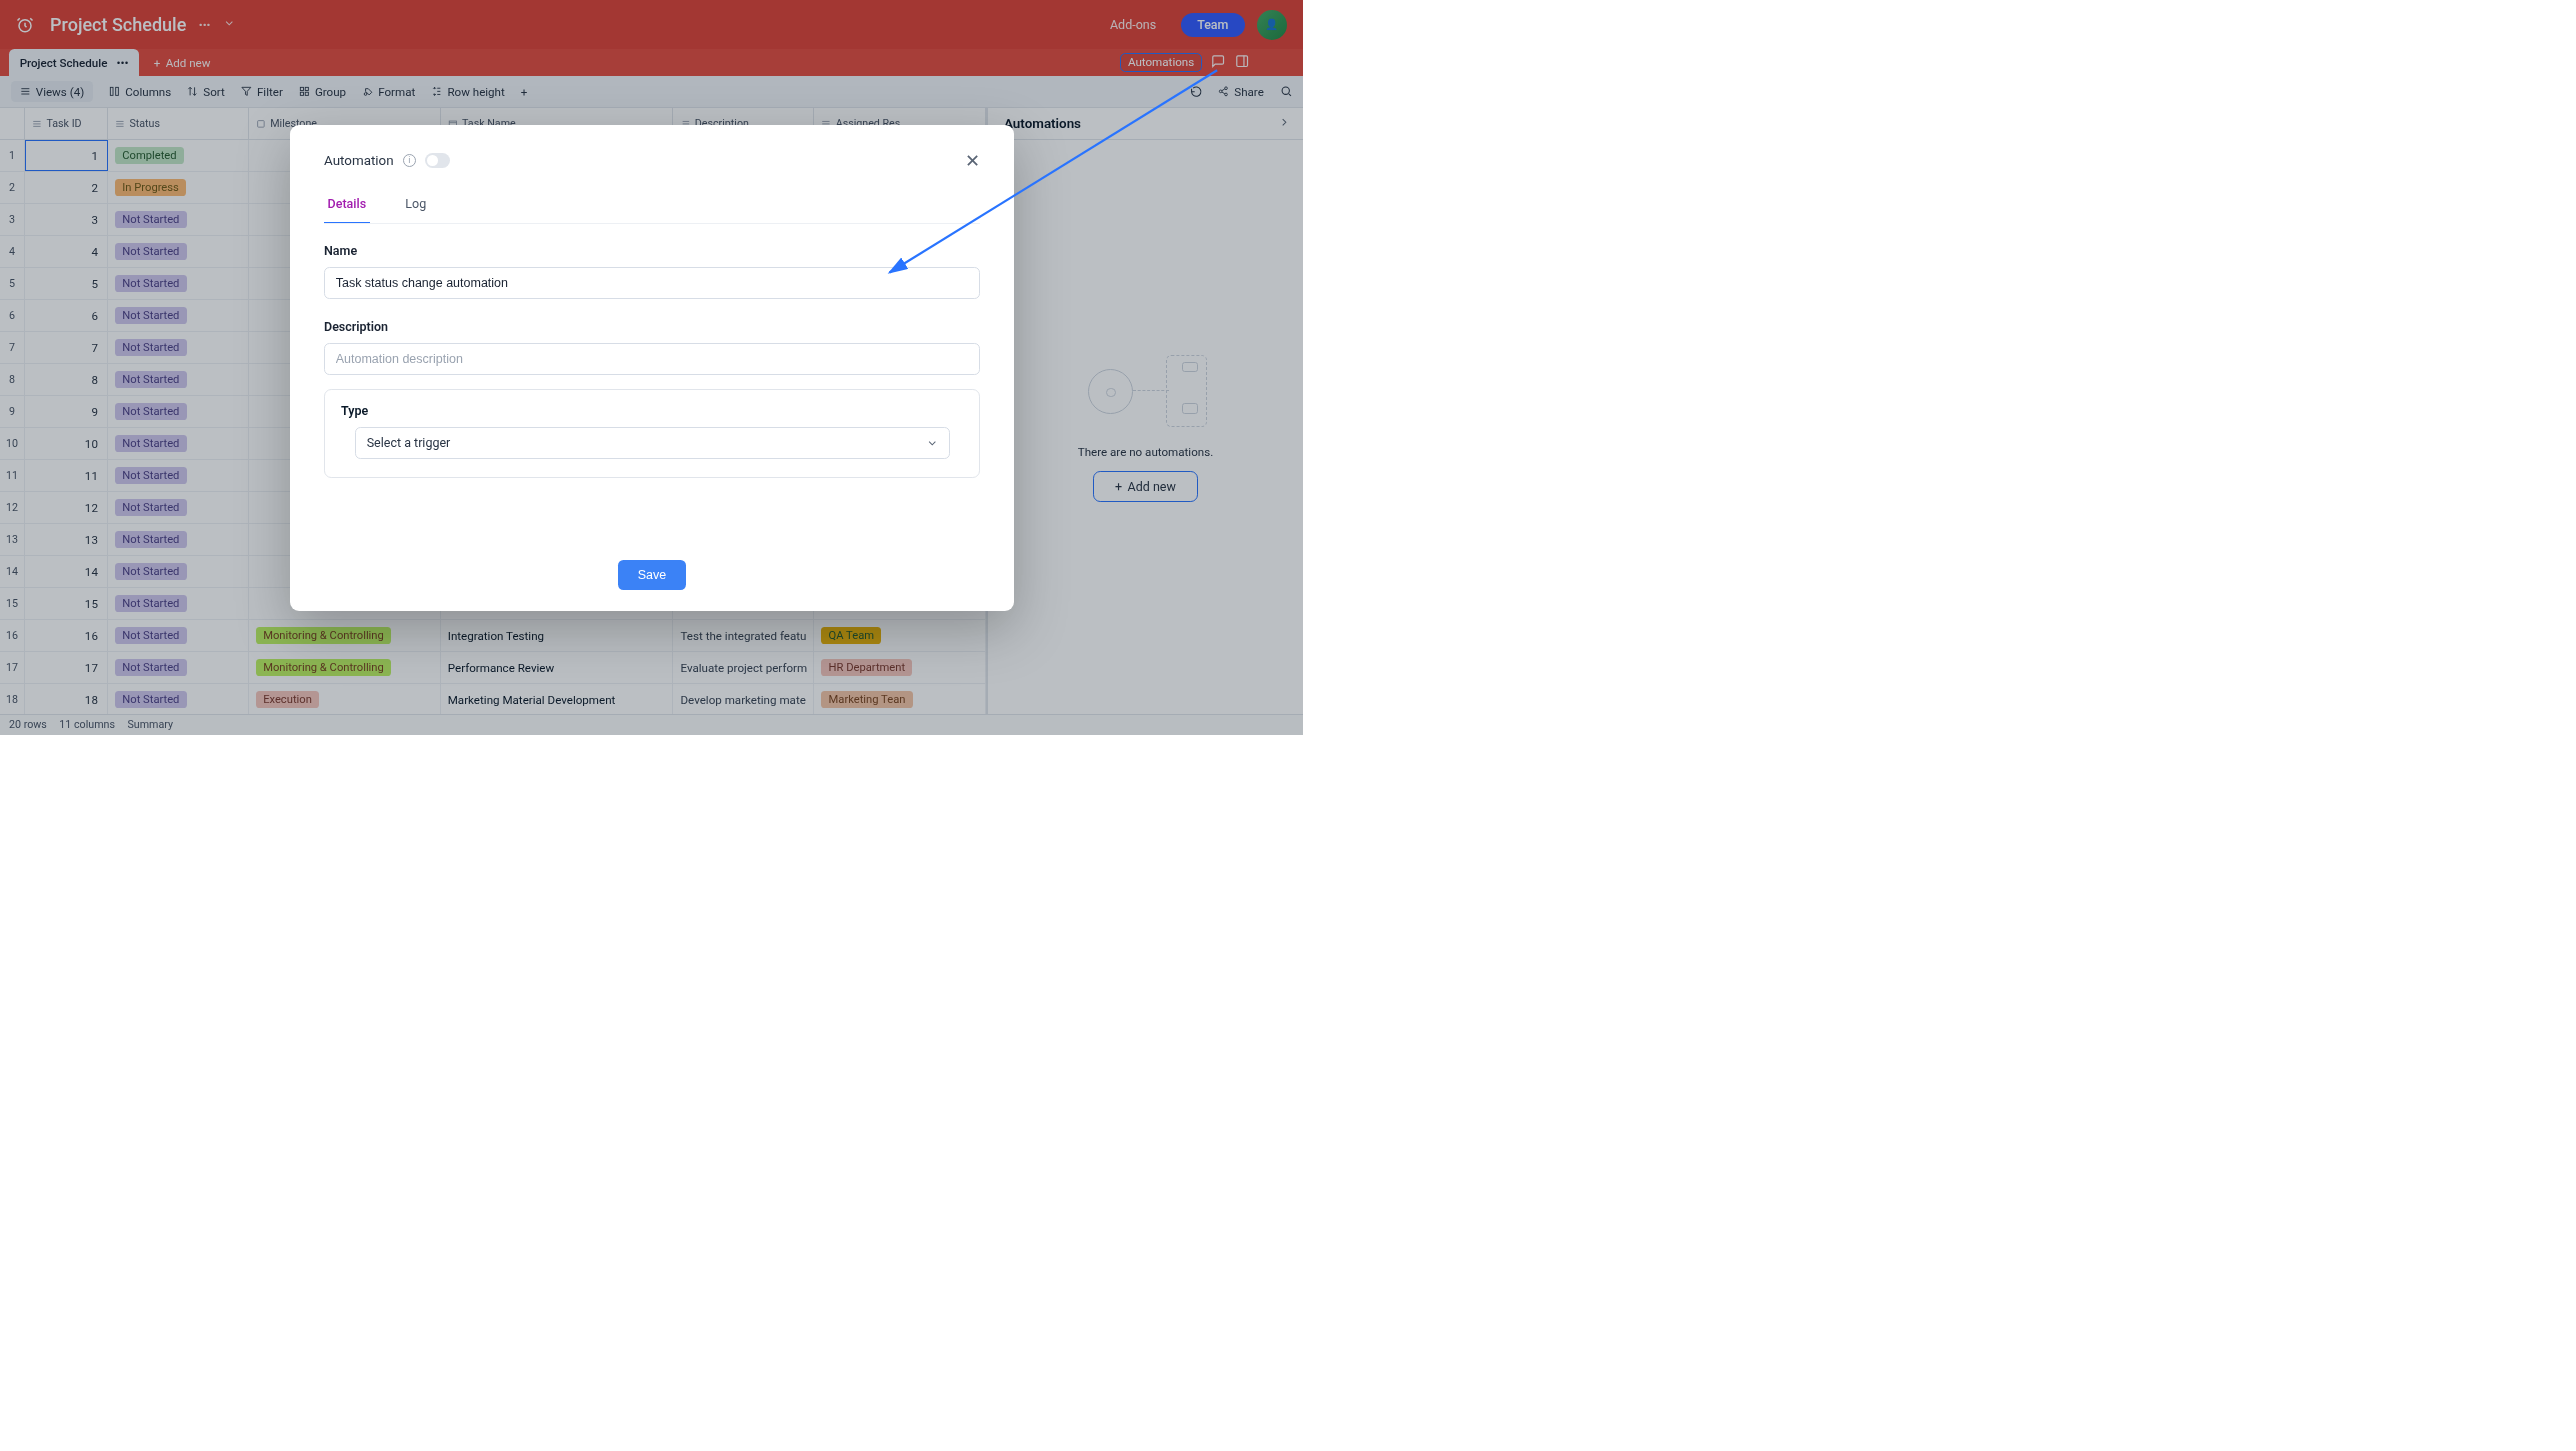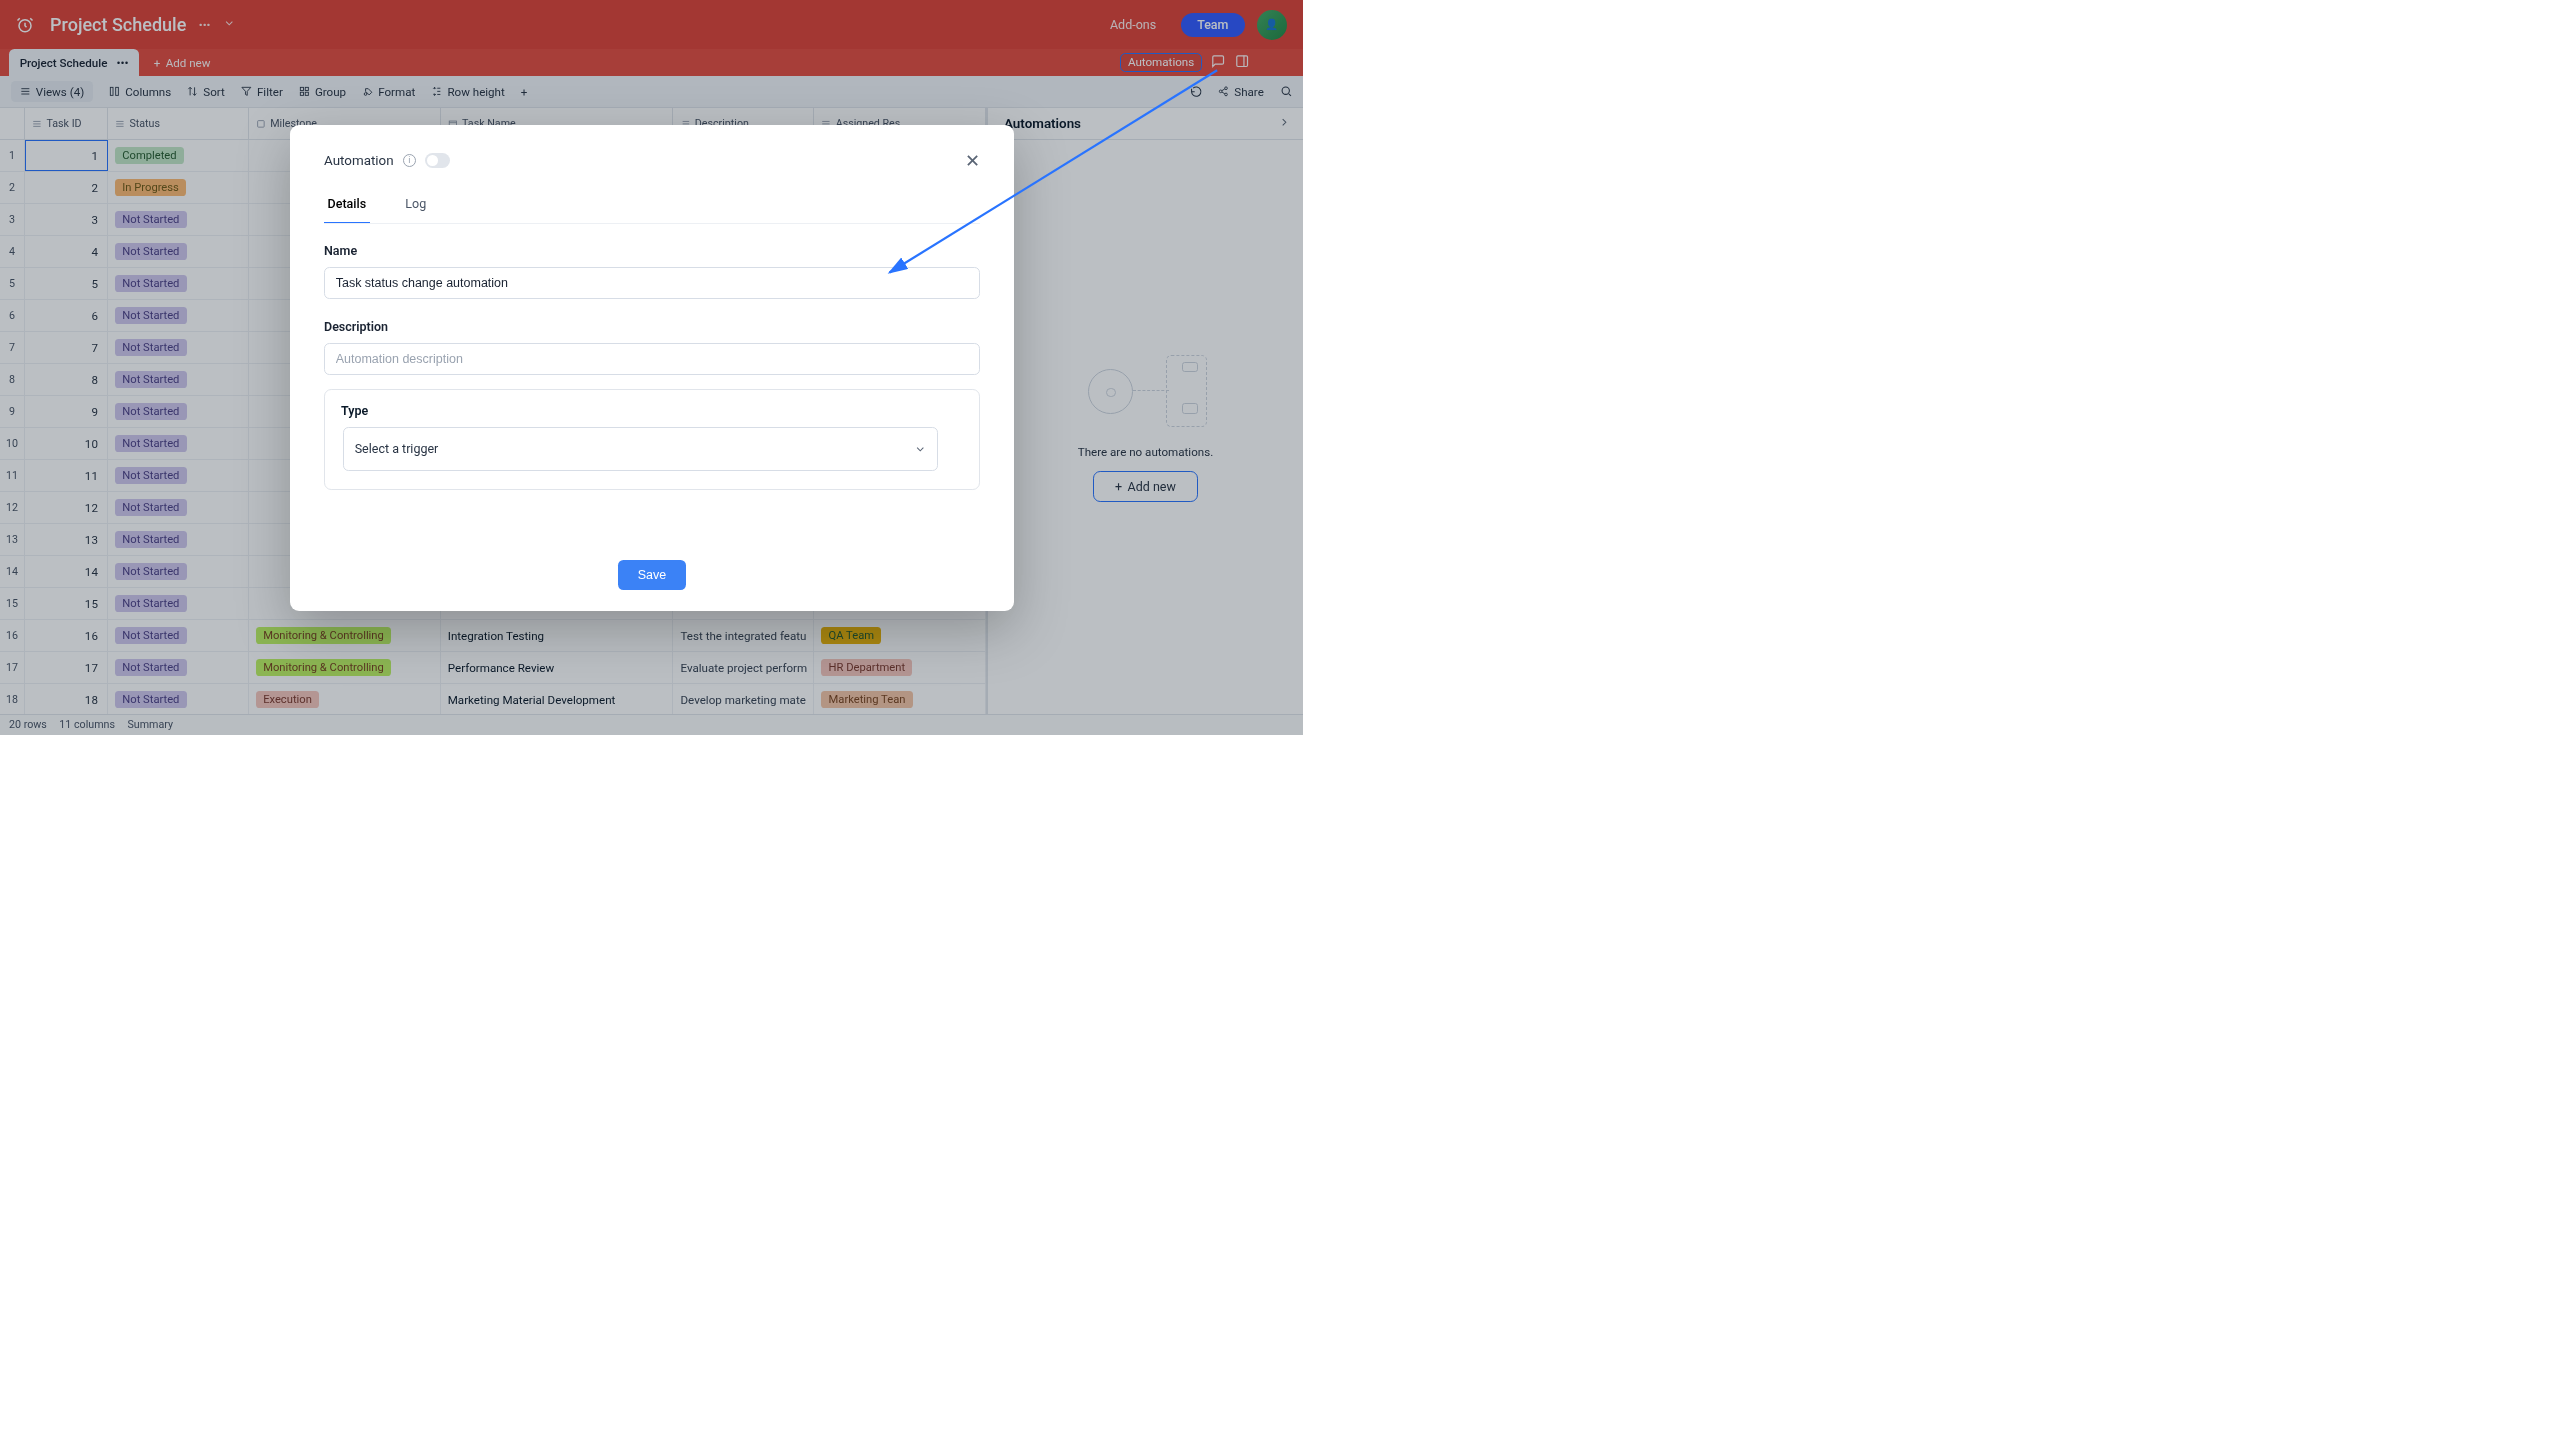--- a/index.html
+++ b/index.html
@@ -68,28 +68,28 @@
 .dimmer { position:absolute; inset:0; background:rgba(10,25,41,.28); }
 .modal { position:absolute; left:290px; top:125px; width:724px; height:486px; background:#fff; border-radius:9px; box-shadow:0 18px 54px rgba(0,0,0,.25); padding:25px 34px 21.5px; display:flex; flex-direction:column; }
 .modal .mhead { display:flex; align-items:center; gap:9px; }
 .modal .mhead .title { font-size:13.4px; color:#2a3545; }
 .modal .mhead .info { width:13.4px;height:13.4px;border:1.3px solid #9aa3b0;border-radius:50%; display:flex;align-items:center;justify-content:center;font-size:9px;color:#9aa3b0 }
 .modal .toggle { width:25px;height:14.3px;background:#e1e5eb;border-radius:9px;position:relative }
 .modal .toggle::after{content:"";position:absolute;left:1.8px;top:1.8px;width:10.7px;height:10.7px;background:#fff;border-radius:50%}
 .modal .close { margin-left:auto; font-size:18px; color:#5a6575; cursor:pointer; }
 .modal .tabsrow { display:flex; gap:32px; margin-top:16px; border-bottom:0.9px solid #edf0f4; }
 .modal .mtab { padding:9px 3.6px 10.7px; font-size:12.5px; color:#4a5566; cursor:pointer; }
-.modal .mtab.active { color:#000000; border-bottom:1.8px solid #2974ff; font-weight:500; }
+.modal .mtab.active { color:#a21caf; border-bottom:1.8px solid #2974ff; font-weight:500; }
 .modal .section-label { font-size:12.5px; font-weight:600; margin-top:19.7px; color:#1a2332; }
 .modal .tinput { width:100%; height:32px; border:0.9px solid #d7dde6; border-radius:5.4px; padding:0 10.7px; font-size:12.5px; margin-top:9px; color:#1a2332; }
 .modal .tinput::placeholder { color:#9aa3b0; }
 .modal .trigbox { border:0.9px solid #e1e5eb; border-radius:7.2px; margin-top:14.3px; }
 .modal .trigbox .thead { background:#f6f8fa; padding:10.7px 16px; font-size:12.5px; font-weight:600; display:flex; align-items:center; gap:7.2px; border-bottom:0.9px solid #e1e5eb; border-radius:7.2px 7.2px 0 0; }
 .modal .trigbox .tbody { padding:12.5px 16px 18px; }
-.modal .tselect { width:calc(100% - 27px); margin-left:2px; height:44px; border:0.9px solid #d7dde6; border-radius:5.4px; padding:0 10.7px; font-size:12.5px; margin-top:9px; display:flex; align-items:center; justify-content:space-between; color:#2a3545; }
+.modal .tselect { width:calc(100% - 27px); margin-left:14px; height:32px; border:0.9px solid #d7dde6; border-radius:5.4px; padding:0 10.7px; font-size:12.5px; margin-top:9px; display:flex; align-items:center; justify-content:space-between; color:#2a3545; }
 .modal .footer { margin-top:auto; display:flex; justify-content:center; }
 .modal .savebtn { background:#3b82f6; color:#fff; border:none; border-radius:5.4px; padding:8px 19.7px; font-size:12.5px; font-weight:500; }
 
 .arrow { position:absolute; pointer-events:none; }
 svg { overflow: visible; }
 </style>
 </head>
 <body>
 
 <div class="topbar">

